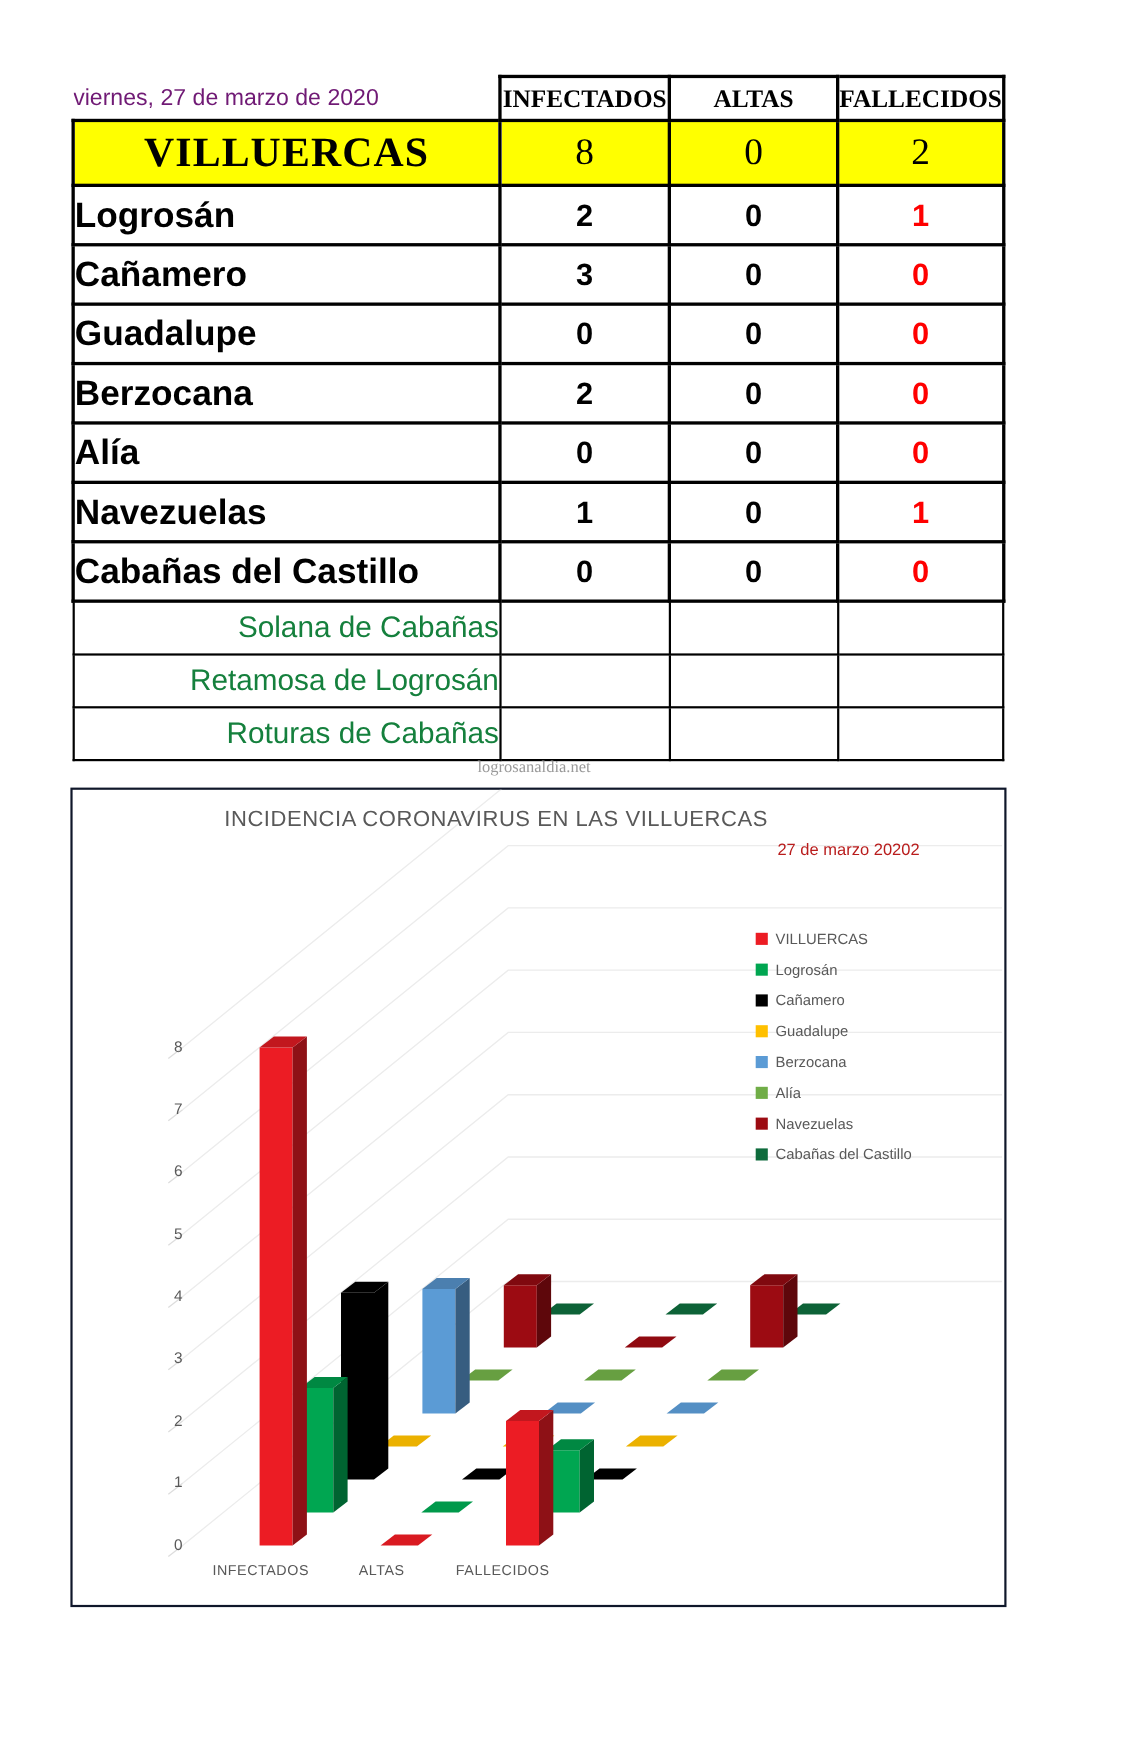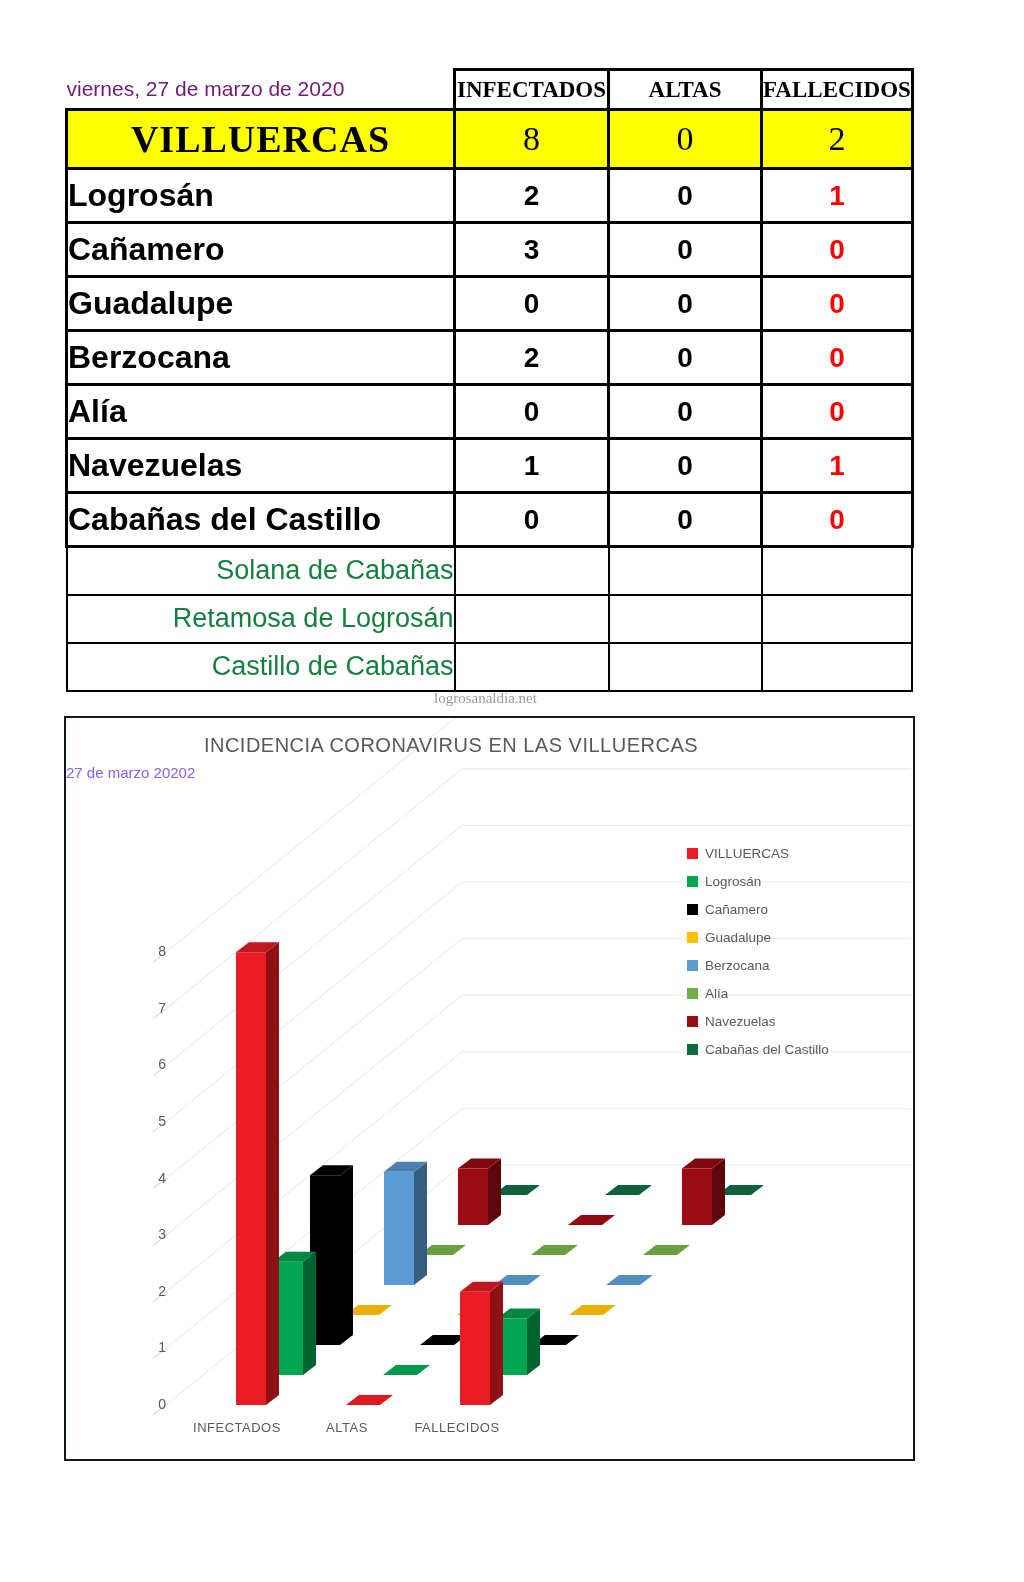--- a/index.html
+++ b/index.html
@@ -27,22 +27,22 @@
   .subname{font-size:27px;text-align:right;padding-right:8px;color:#15803d;}
 
   .watermark{position:absolute;left:65px;top:690px;width:841px;text-align:center;
              font-family:"Liberation Serif",serif;font-size:15px;color:#9a9a9a;}
 
   
   .chartbox{position:absolute;left:64px;top:716px;width:847px;height:741px;
             border:2px solid #0f172a;background:#fff;}
   .ctitle{position:absolute;left:0;top:16px;width:770px;text-align:center;
           font-size:20px;color:#595959;letter-spacing:0.5px;}
-  .csub{position:absolute;left:0;top:46px;width:770px;text-align:left;
-        font-size:15px;color:#8b5cf6;}
+  .csub{position:absolute;left:0;top:46px;width:770px;text-align:right;
+        font-size:15px;color:#b91c1c;}
   .chartsvg{position:absolute;left:0;top:0;}
   .ylab{position:absolute;left:60px;width:40px;text-align:right;font-size:14px;color:#595959;}
   .xlab{position:absolute;width:130px;text-align:center;font-size:13px;color:#595959;letter-spacing:0.5px;}
   .legend{position:absolute;left:621px;top:121px;}
   .litem{display:flex;align-items:center;height:28px;}
   .lsq{width:11px;height:11px;margin-right:7px;flex:0 0 auto;}
   .ltext{font-size:13.5px;color:#595959;white-space:nowrap;}
 </style>
 </head>
 <body>
@@ -118,21 +118,21 @@
           <td></td>
           <td></td>
         </tr>
         <tr class="r-sub sub">
           <td class="subname">Retamosa de Logrosán</td>
           <td></td>
           <td></td>
           <td></td>
         </tr>
         <tr class="r-sub sub">
-          <td class="subname">Castillo de Cabañas</td>
+          <td class="subname">Roturas de Cabañas</td>
           <td></td>
           <td></td>
           <td></td>
         </tr>
       </tbody>
   </table>
 
   <div class="watermark">logrosanaldia.net</div>
 
   <div class="chartbox">

